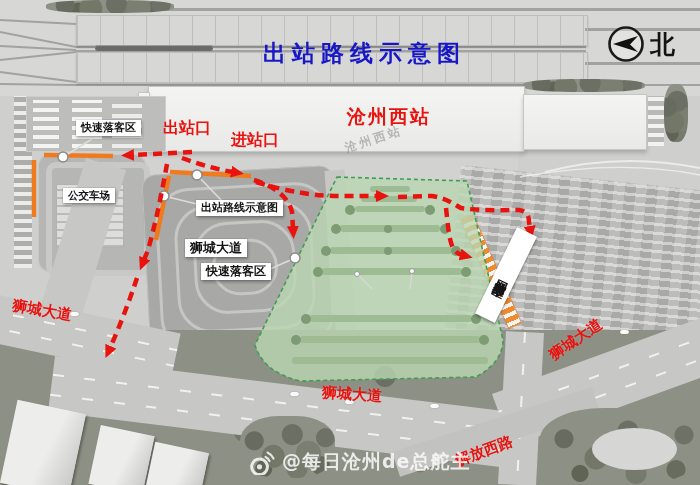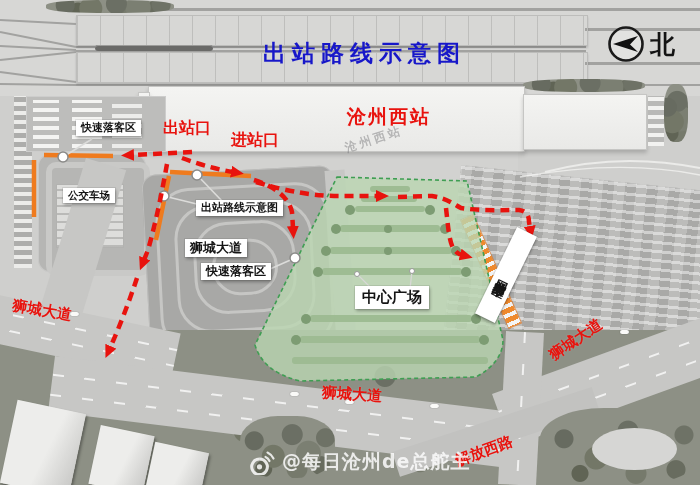--- a/index.html
+++ b/index.html
@@ -240,21 +240,20 @@
 
   <div class="rlabel" style="left:347px;top:104px;font-size:19px;letter-spacing:2px;">沧州西站</div>
   <div class="rlabel" style="left:163px;top:118px;font-size:16px;">出站口</div>
   <div class="rlabel" style="left:231px;top:130px;font-size:16px;">进站口</div>
 
   <div class="chip" style="left:76px;top:120px;font-size:11px;">快速落客区</div>
   <div class="chip" style="left:63px;top:188px;font-size:10.5px;">公交车场</div>
   <div class="chip" style="left:196px;top:200px;font-size:11px;">出站路线示意图</div>
   <div class="chip" style="left:185px;top:239px;font-size:13px;">狮城大道</div>
   <div class="chip" style="left:201px;top:263px;font-size:12px;text-align:right;">快速落客区</div>
-  <div class="chip" style="left:355px;top:286px;font-size:15px;padding:2px 7px;">中心广场</div>
   <div class="vchip">
       <span>网约车停车区</span>
     </div>
 
   <div class="rlabel" style="left:12px;top:301px;font-size:15px;transform:rotate(10deg);">狮城大道</div>
   <div class="rlabel" style="left:322px;top:385px;font-size:15px;transform:rotate(4deg);">狮城大道</div>
   <div class="rlabel" style="left:551px;top:347px;font-size:15px;transform:rotate(-34deg);transform-origin:left center;">狮城大道</div>
   <div class="rlabel" style="left:456px;top:452px;font-size:15px;transform:rotate(-20deg);transform-origin:left center;">解放西路</div>
 
   <div id="watermark">

